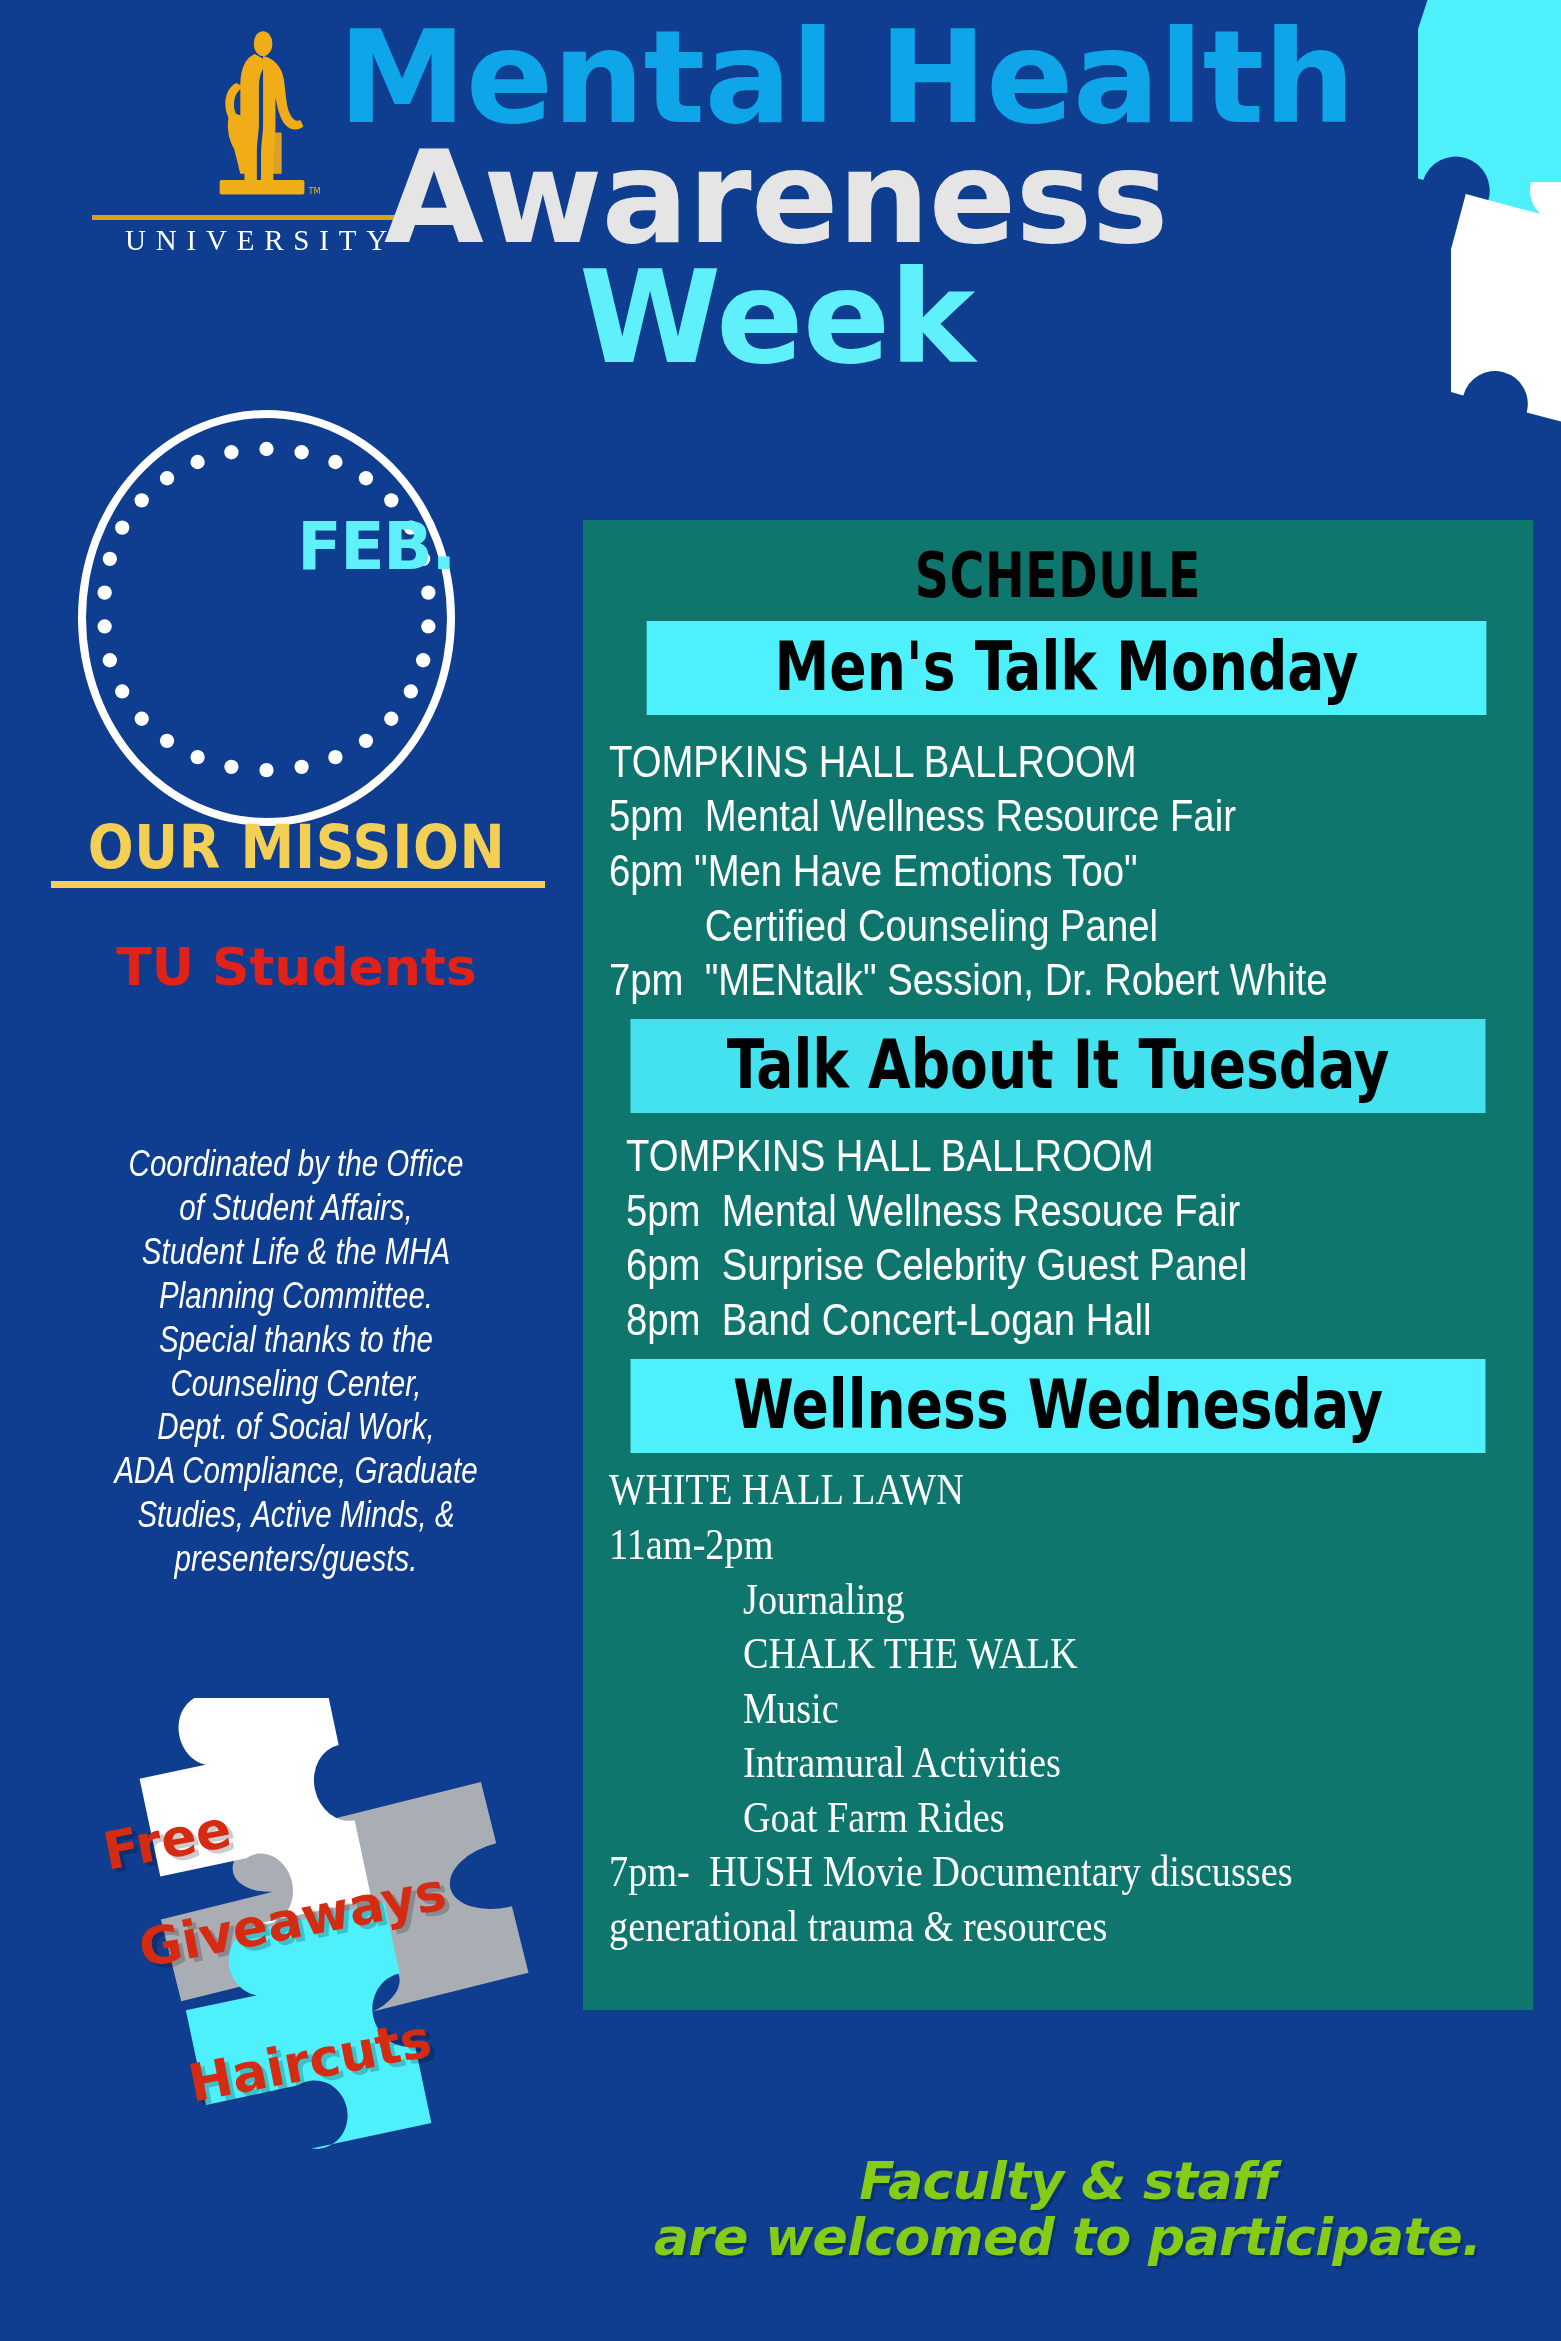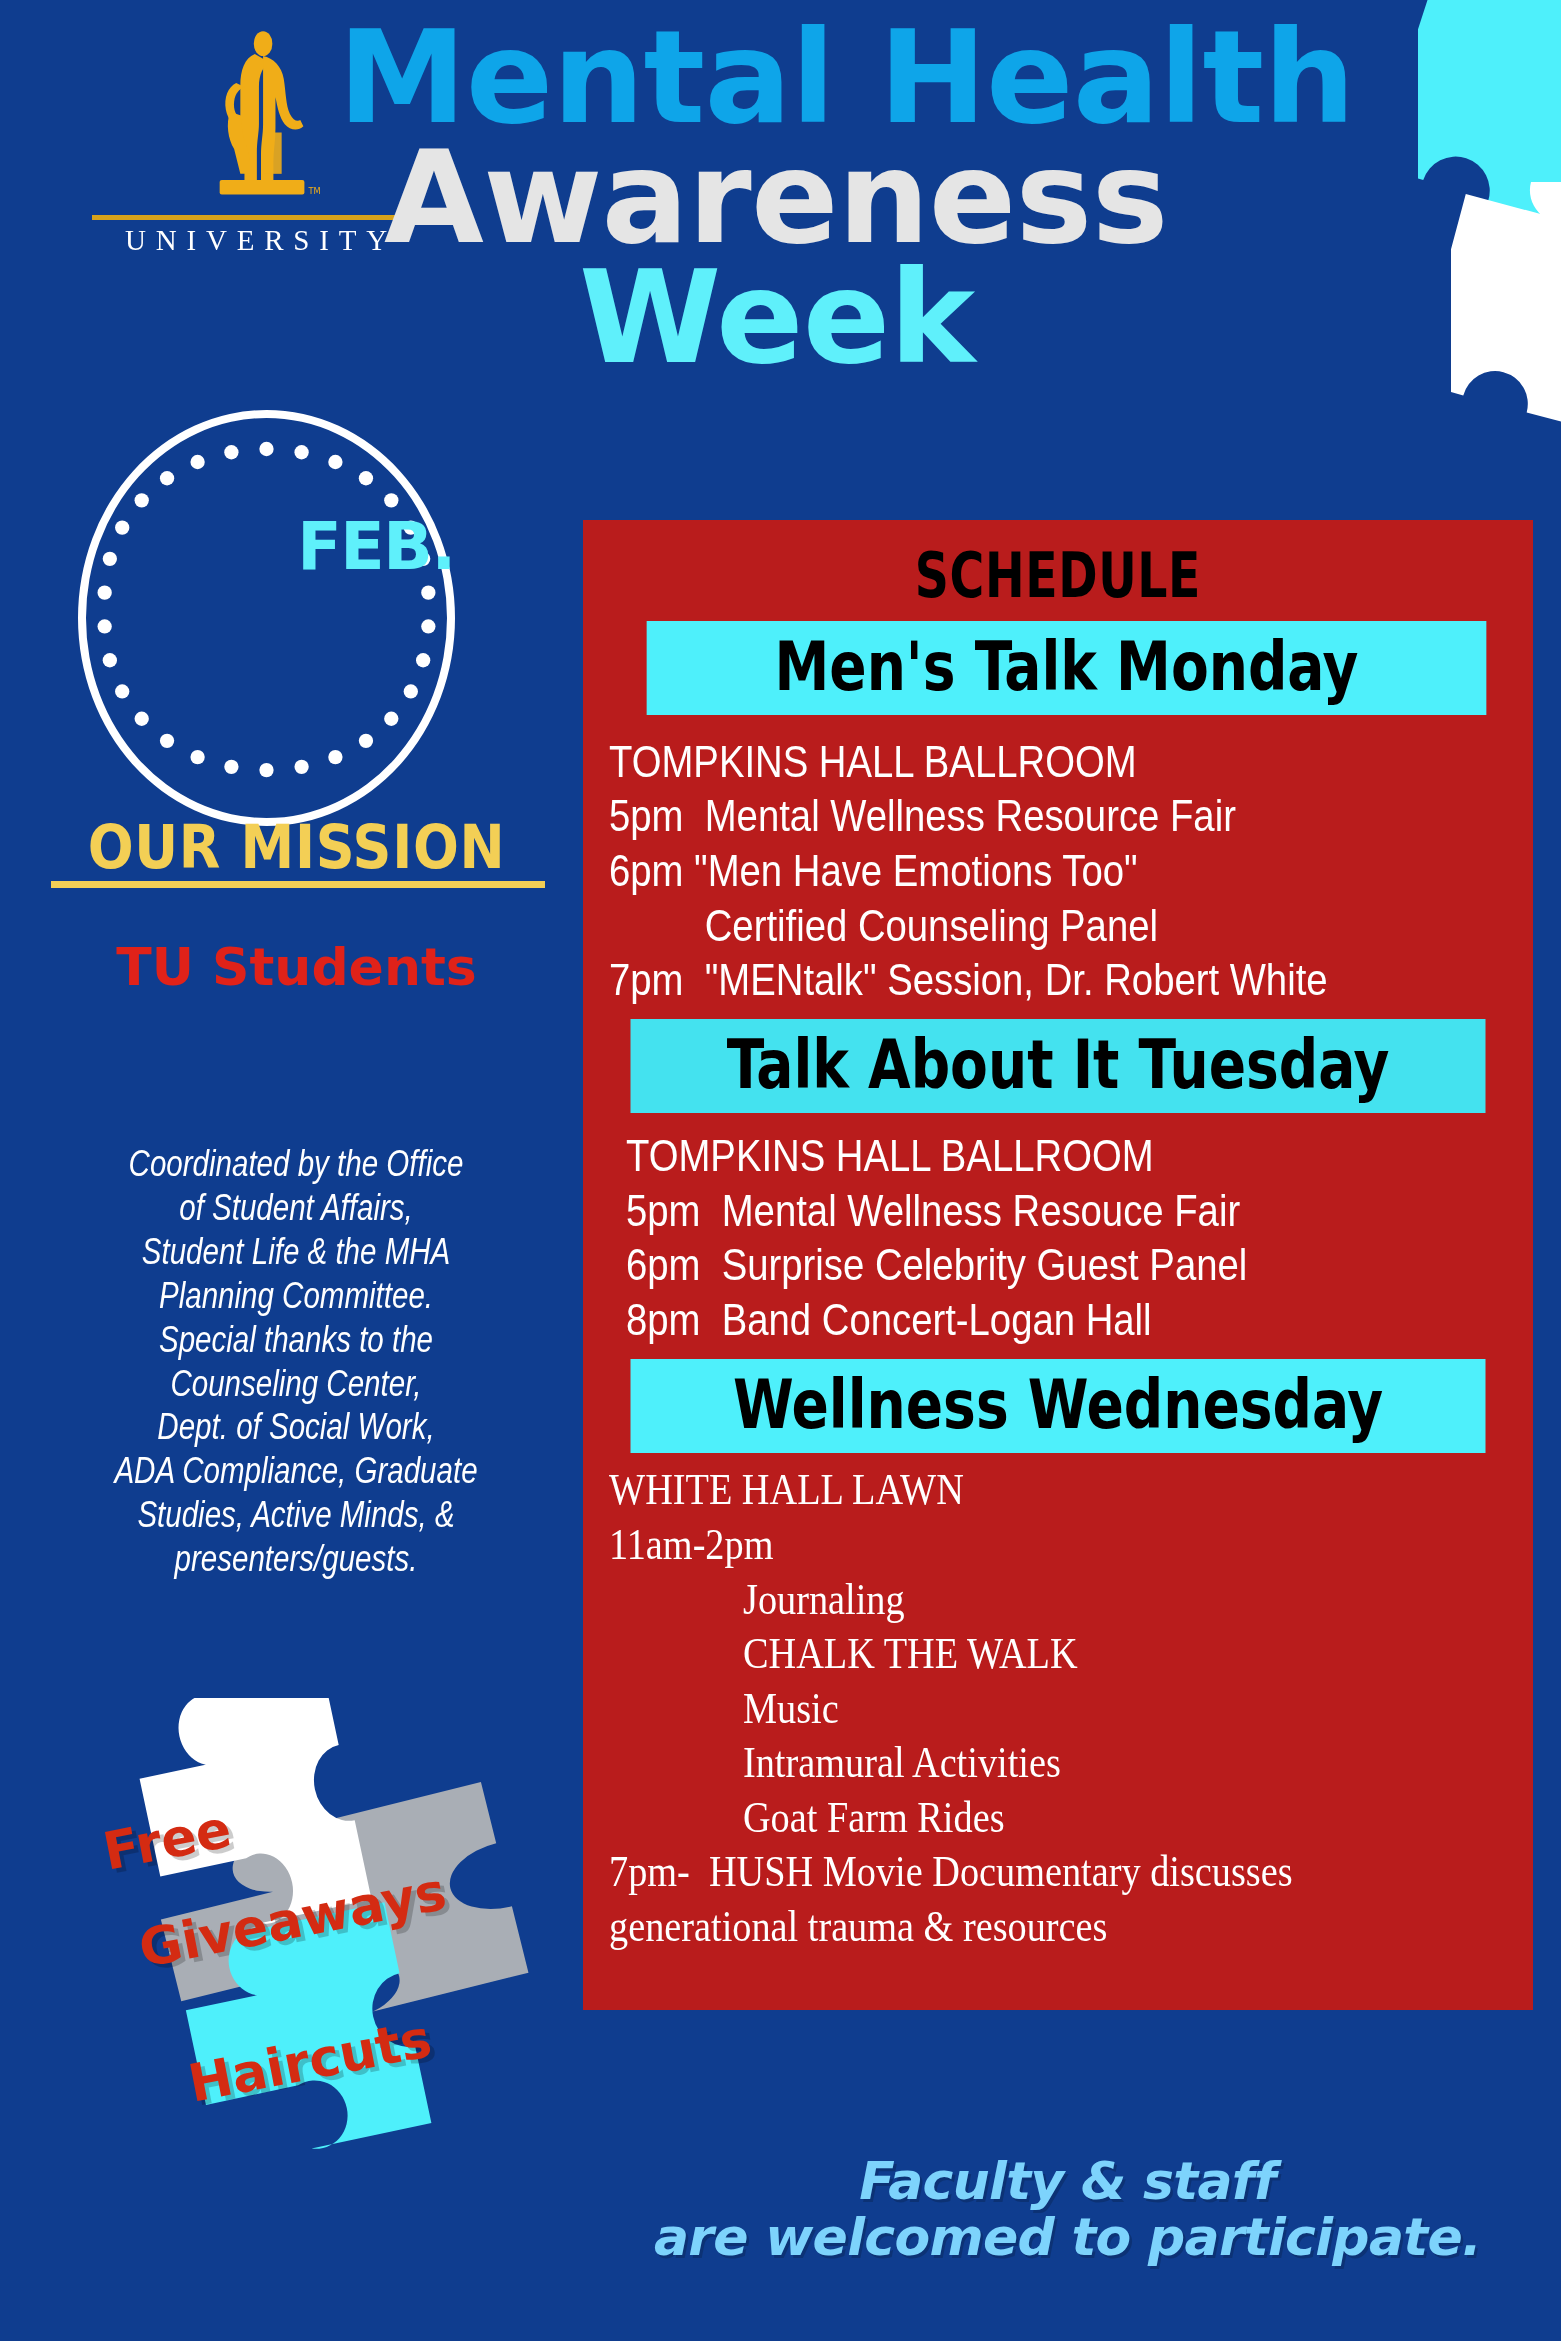--- a/index.html
+++ b/index.html
@@ -85,21 +85,21 @@
     font-weight:bold;white-space:nowrap;
     text-shadow:3.9px 4.6px 0 rgba(0,0,0,0.20);
   }
   .plabel.free{left:25px;top:112px;font-size:52px;transform:rotate(-11deg);}
   .plabel.give{left:59px;top:192px;font-size:52px;transform:rotate(-11deg);}
   .plabel.hair{left:109px;top:333px;font-size:52px;transform:rotate(-11deg);}
 
   
   .panel{
     position:absolute;left:583px;top:520px;width:950px;height:1490px;
-    background:#b91c1c;
+    background:#0f766e;
   }
   .panel-title{
     text-align:center;color:#000000;
     font-family:"DejaVu Sans Condensed","DejaVu Sans",sans-serif;
     font-weight:bold;font-size:62px;letter-spacing:0.7px;
     padding-top:25px;line-height:1;
     transform:scaleX(0.85);
   }
   .day-band{
     background:#4ef0fb;color:#000000;
@@ -119,21 +119,21 @@
     padding:11.7px 0 11.7px 0;
   }
   .day-body .row{white-space:pre;display:block;transform:scaleX(0.87);transform-origin:0 50%;}
   .body-mon{padding-left:26px;padding-top:19.5px;}
   .body-tue{padding-left:43px;padding-top:15.6px;}
   .body-wed{padding-left:26px;padding-top:10.4px;font-family:Liberation Serif, serif;}
 
   
   .faculty{
     position:absolute;left:638px;top:2153px;width:859px;text-align:center;
-    color:#7dd3fc;font-family:"DejaVu Sans",sans-serif;
+    color:#84cc16;font-family:"DejaVu Sans",sans-serif;
     font-weight:bold;font-style:italic;font-size:52px;line-height:1.08;
     letter-spacing:-0.7px;
     text-shadow:2.6px 2.6px 0 rgba(0,0,0,0.18);
   }
 </style>
 </head>
 <body>
 
 <div class="poster">
 

